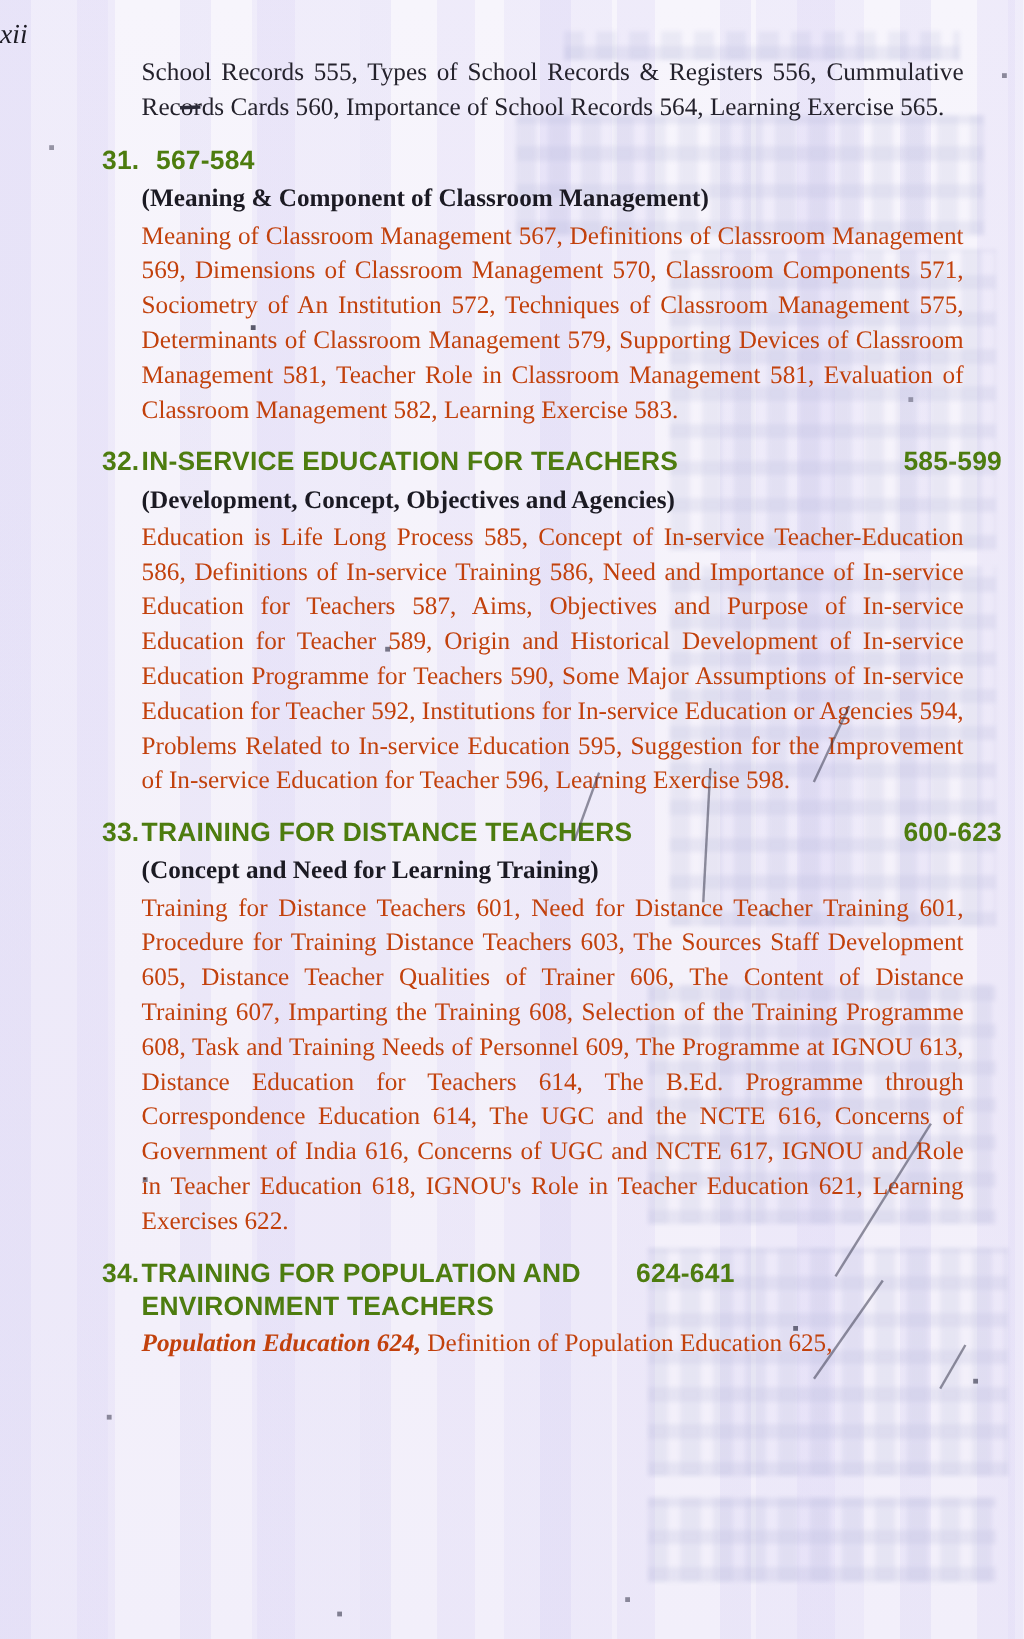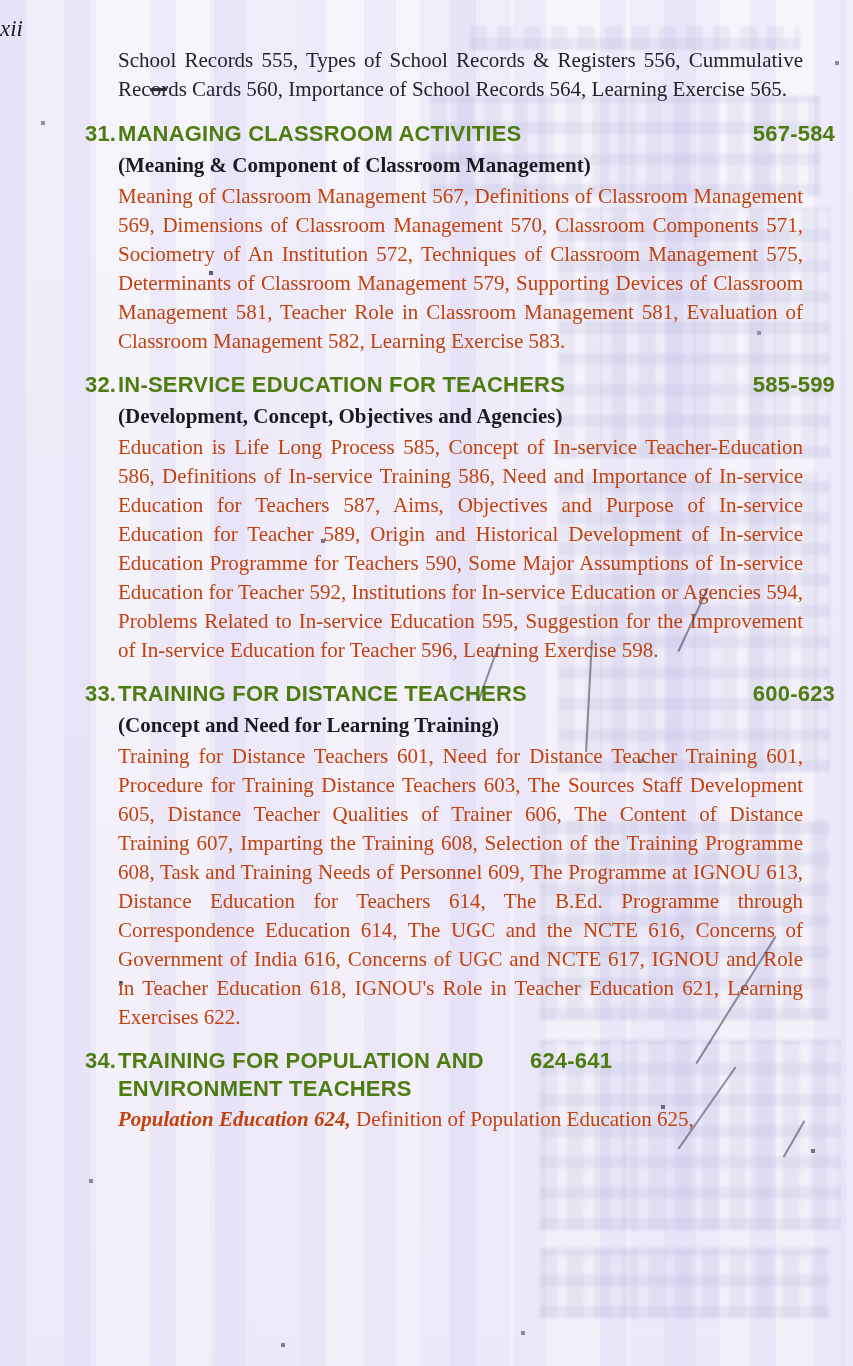--- a/index.html
+++ b/index.html
@@ -104,21 +104,20 @@
 
 <div class="folio">xii</div>
 
 <div class="page-inner">
 
   <p class="cont-para">School Records 555, Types of School Records &amp; Registers 556, Cummulative Records Cards 560, Importance of School Records 564, Learning Exercise 565.</p>
 
   <div class="entry">
     <div class="entry-head">
       <span class="entry-num">31.</span>
-      <span class="entry-title">MANAGING CLASSROOM ACTIVITIES</span>
       <span class="entry-pages">567-584</span>
     </div>
     <div class="entry-sub">(Meaning &amp; Component of Classroom Management)</div>
     <p class="entry-body">Meaning of Classroom Management 567, Definitions of Classroom Management 569, Dimensions of Classroom Management 570, Classroom Components 571, Sociometry of An Institution 572, Techniques of Classroom Management 575, Determinants of Classroom Management 579, Supporting Devices of Classroom Management 581, Teacher Role in Classroom Management 581, Evaluation of Classroom Management 582, Learning Exercise 583.</p>
   </div>
 
   <div class="entry">
     <div class="entry-head">
       <span class="entry-num">32.</span>
       <span class="entry-title">IN-SERVICE EDUCATION FOR TEACHERS</span>

